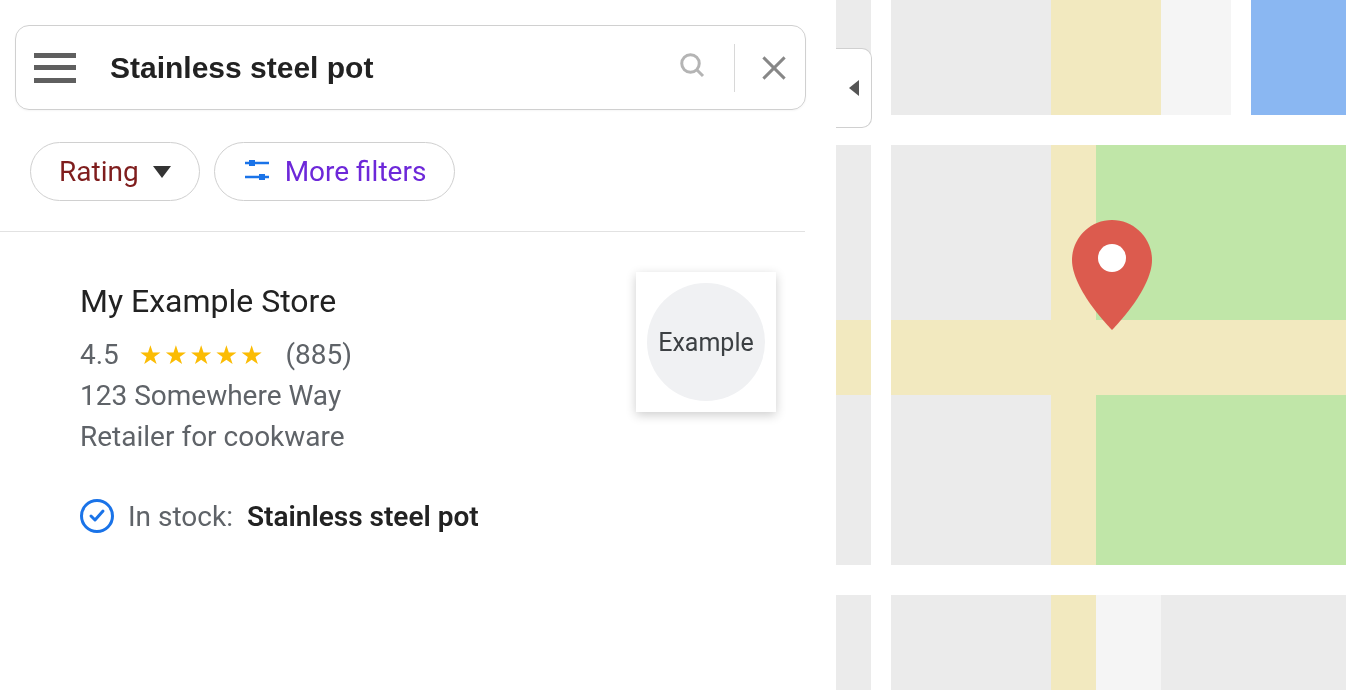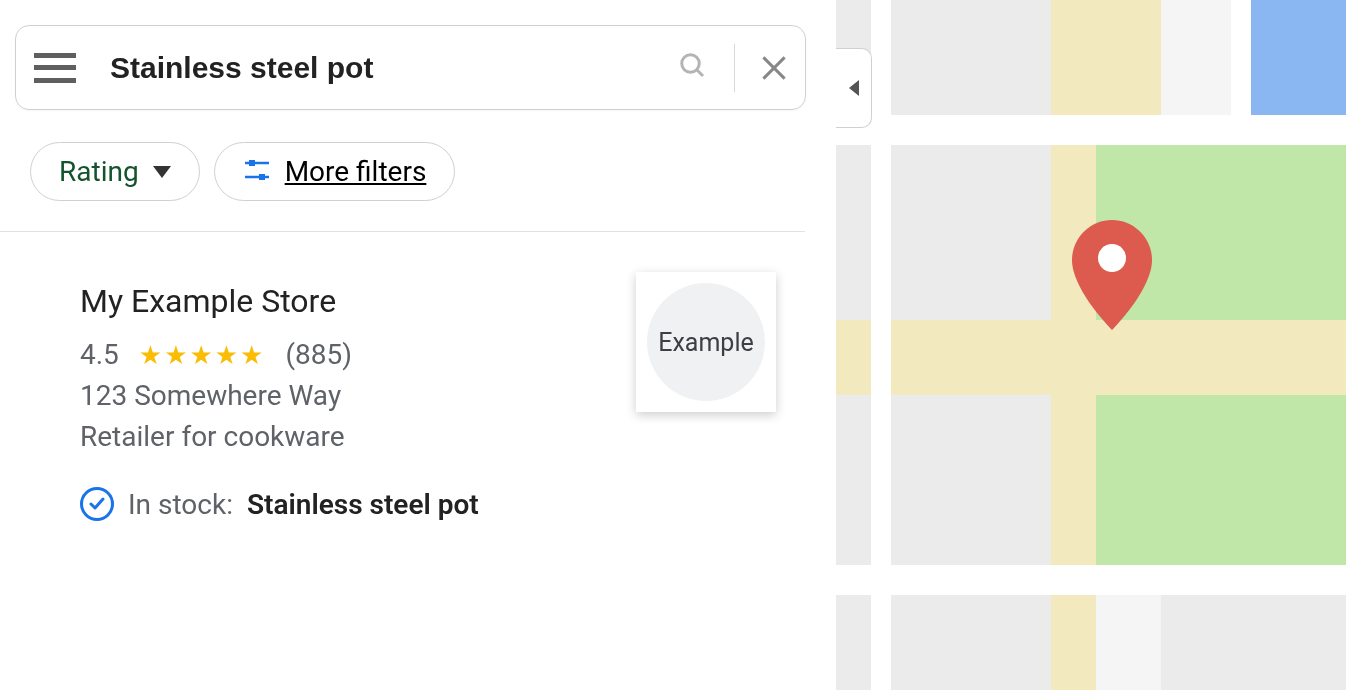--- a/index.html
+++ b/index.html
@@ -91,36 +91,35 @@
     .filter-row {
       display: flex;
       gap: 14px;
       margin: 32px 0 0 30px;
     }
     .filter-pill {
       border: 1px solid #d0d0d0;
       border-radius: 30px;
       padding: 12px 28px;
       font-size: 28px;
-      color: #14532d;
+      color: #7f1d1d;
       display: flex;
       align-items: center;
       gap: 14px;
       cursor: pointer;
     }
     .caret-down {
       width: 0;
       height: 0;
       border-left: 9px solid transparent;
       border-right: 9px solid transparent;
       border-top: 12px solid #333;
     }
     .filter-pill.more {
-      color: #000000;
-      text-decoration: underline;
+      color: #6d28d9;
     }
     .sliders-icon {
       display: inline-block;
     }
 
     .separator-line {
       height: 1px;
       background: #e2e2e2;
       margin-top: 30px;
       width: 805px;
@@ -147,21 +146,21 @@
       color: #fbbc04;
       font-size: 26px;
       letter-spacing: 2px;
     }
     .info-line {
       font-size: 28px;
       color: #5f6368;
       margin-top: 8px;
     }
     .stock-row {
-      margin-top: 34px;
+      margin-top: 46px;
       display: flex;
       align-items: center;
       gap: 14px;
       font-size: 28px;
     }
     .check-icon {
       width: 34px;
       height: 34px;
       border: 3px solid #1a73e8;
       border-radius: 50%;

